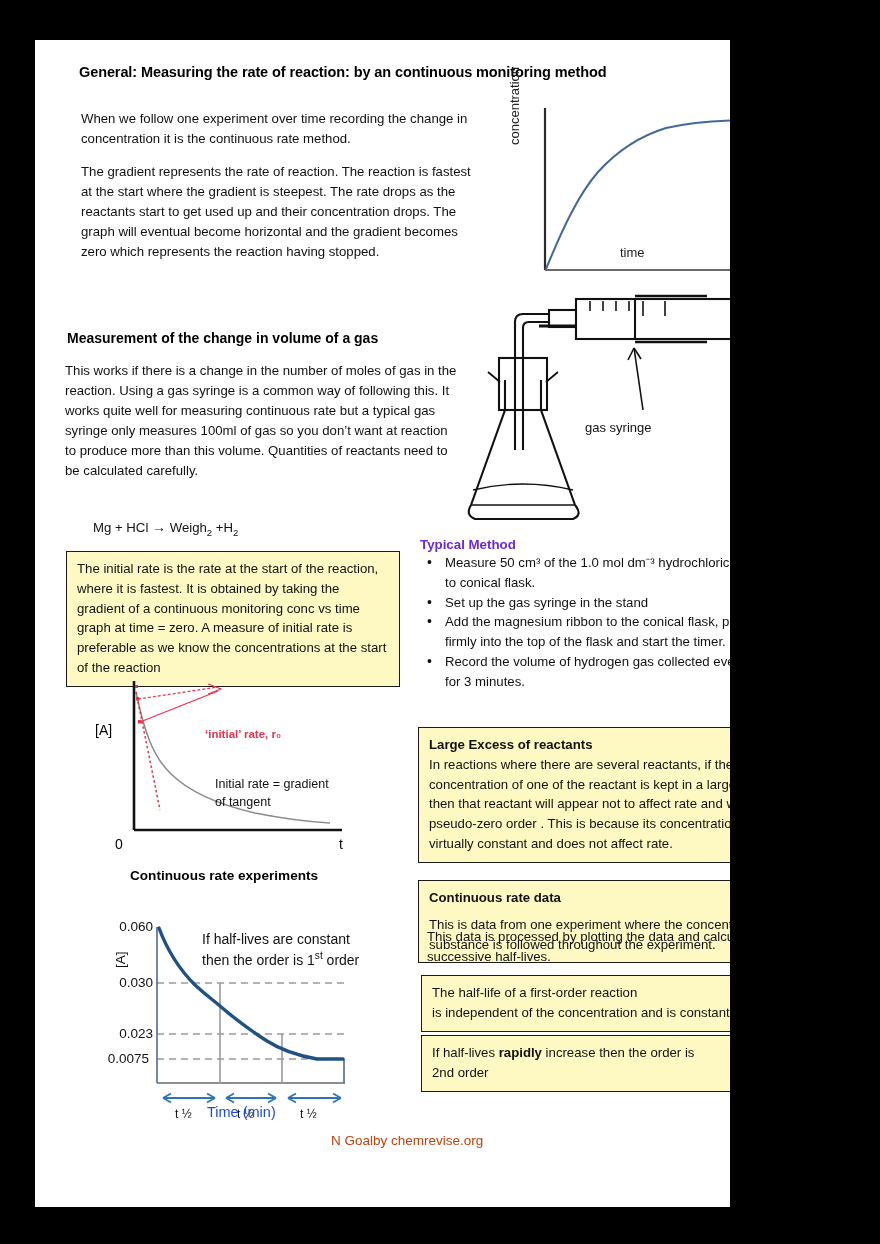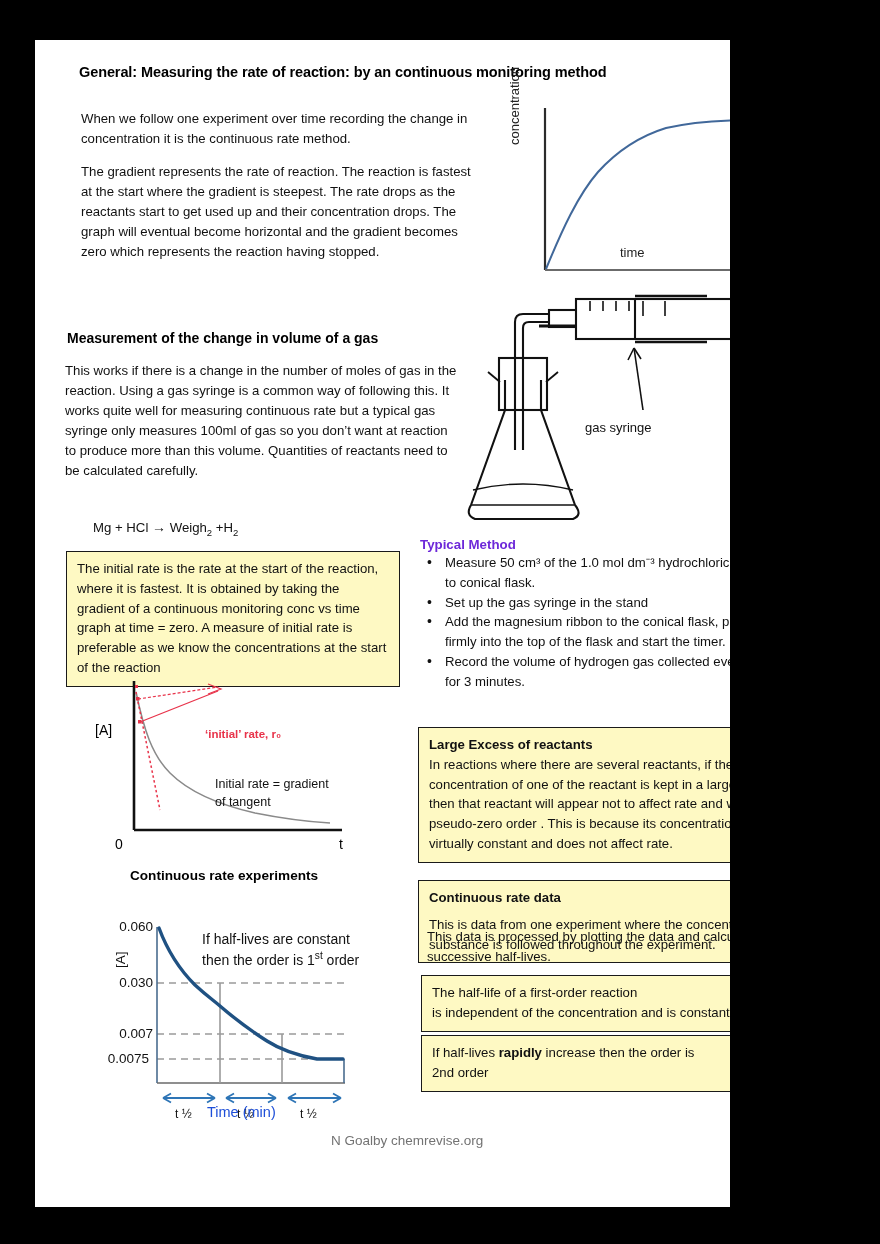--- a/index.html
+++ b/index.html
@@ -143,21 +143,21 @@
     position: absolute; text-align: right; width: 72px;
     font-size: 13.5px; color: #111;
   }
   .hl-label {
     position: absolute; font-size: 12px; color: #111;
   }
 
   
   #footer-src {
     left: 296px; top: 1093px;
-    font-size: 13.5px; color: #737373;
+    font-size: 13.5px; color: #c2410c;
   }
   #footer-page {
     left: 728px; top: 1093px;
     font-size: 13.5px; color: #9b9b9b;
   }
 </style>
 </head>
 <body>
 
 <div id="page">
@@ -304,21 +304,21 @@
         <path d="M131,203 l8,-4.5 M131,203 l8,4.5"></path>
         <path d="M181,203 l-8,-4.5 M181,203 l-8,4.5"></path>
         <line x1="193" y1="203" x2="246" y2="203"></line>
         <path d="M193,203 l8,-4.5 M193,203 l8,4.5"></path>
         <path d="M246,203 l-8,-4.5 M246,203 l-8,4.5"></path>
       </g>
     </svg>
     
     <div class="ytick" style="left:-14px; top:24px;">0.060</div>
     <div class="ytick" style="left:-14px; top:80px;">0.030</div>
-    <div class="ytick" style="left:-14px; top:131px;">0.007</div>
+    <div class="ytick" style="left:-14px; top:131px;">0.023</div>
     <div class="ytick" style="left:-18px; top:156px;">0.0075</div>
     
     <div class="hl-label" style="left:80px; top:212px;">t ½</div>
     <div class="hl-label" style="left:142px; top:212px;">t ½</div>
     <div class="hl-label" style="left:205px; top:212px;">t ½</div>
   </div>
   <div class="abs" id="cre-annot">
     <div>If half-lives are constant</div>
     <div><span>then the order is 1</span><sup>st</sup><span> order</span></div>
   </div>

